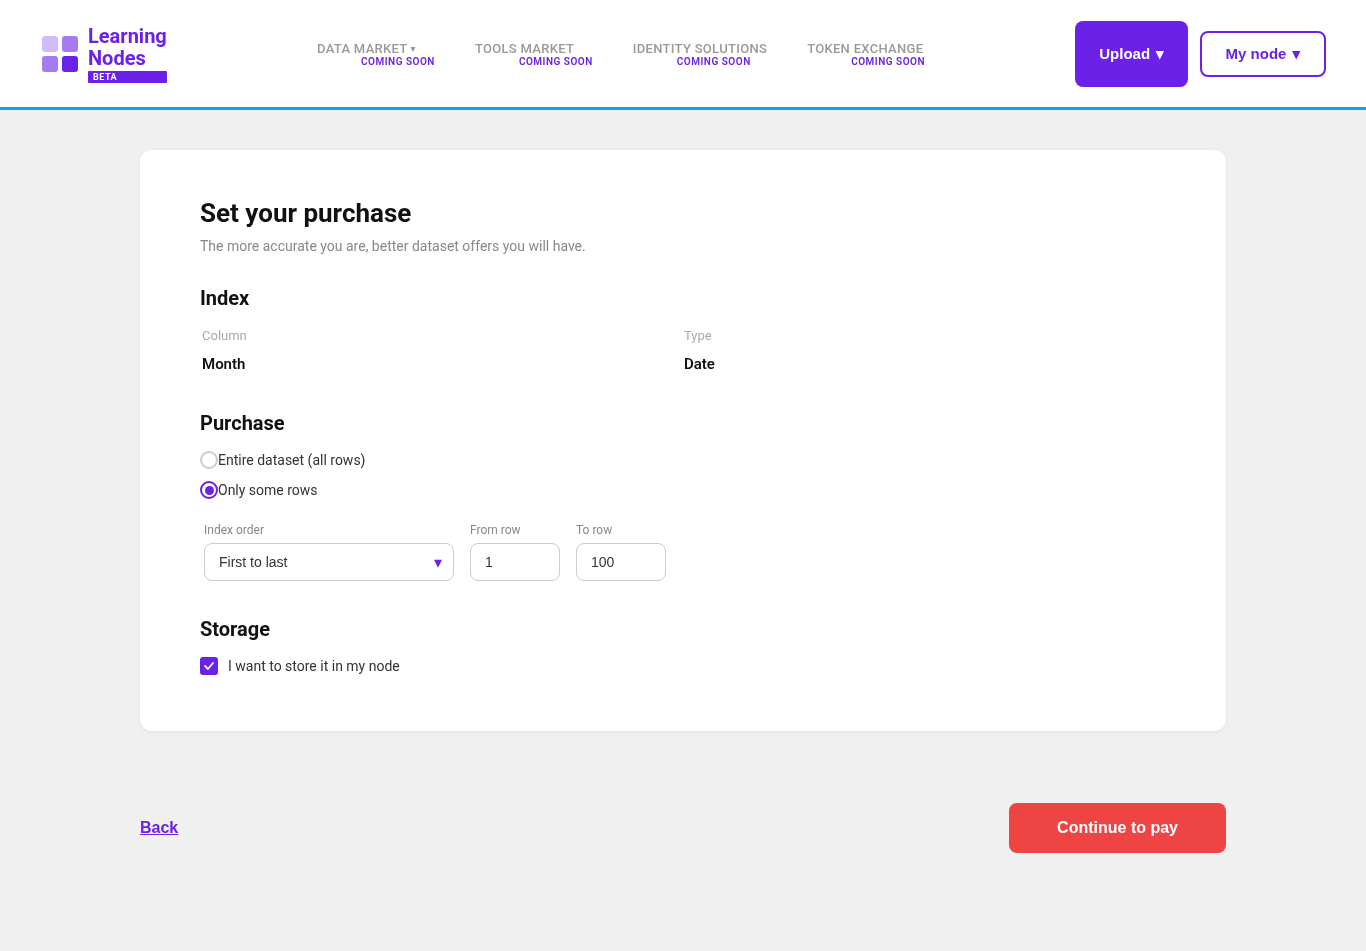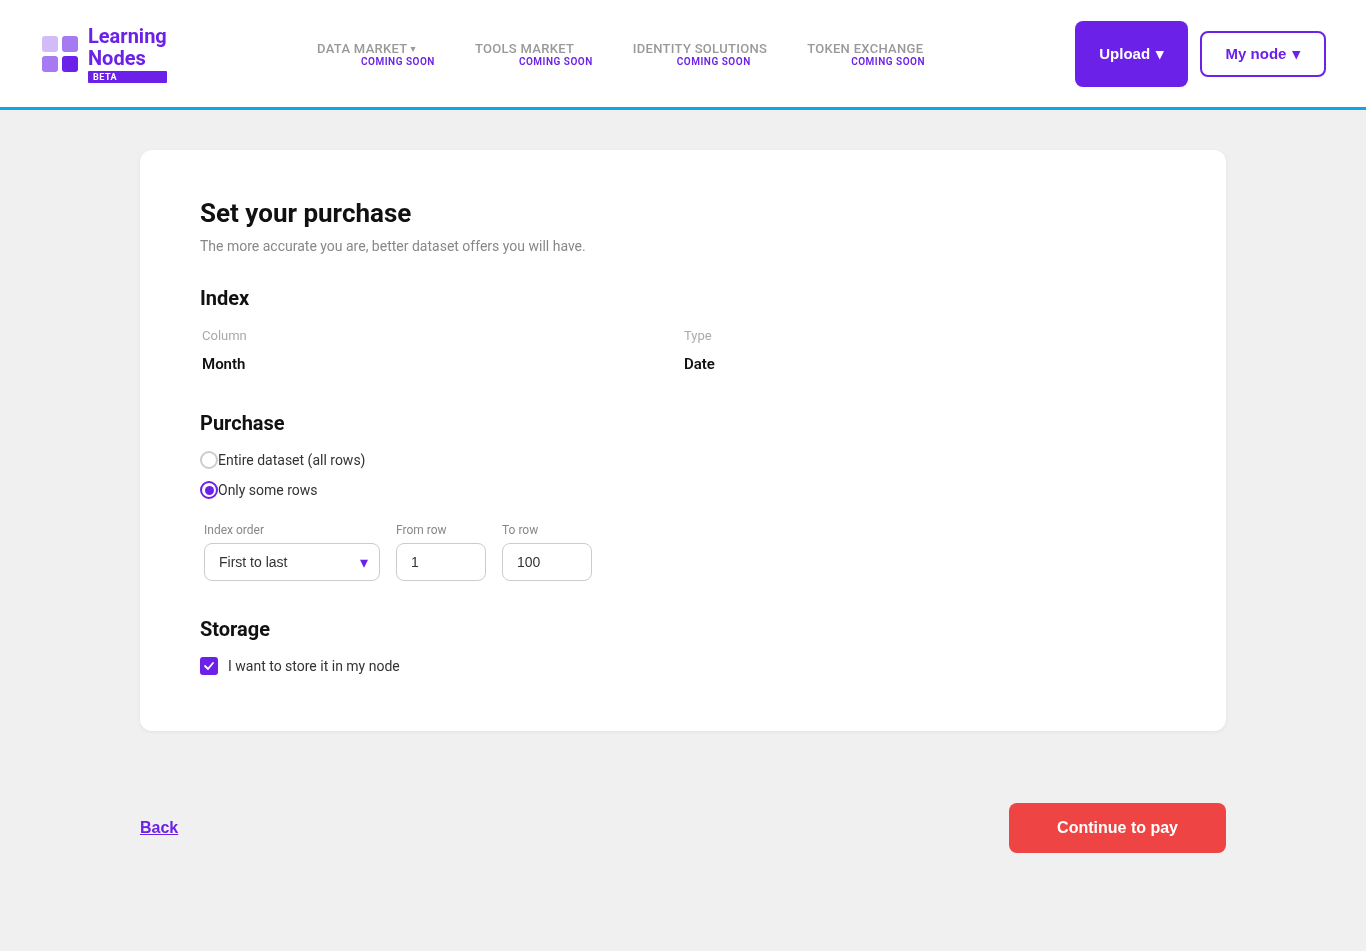--- a/index.html
+++ b/index.html
@@ -215,21 +215,21 @@
       display: flex;
       flex-direction: column;
       gap: 6px;
     }
     .input-label {
       font-size: 12px;
       color: #888;
     }
     .select-wrapper {
       position: relative;
-      width: 176px;
+      width: 250px;
     }
     .select-wrapper select {
       appearance: none;
       width: 100%;
       padding: 10px 36px 10px 14px;
       border: 1.5px solid #ccc;
       border-radius: 8px;
       font-size: 14px;
       color: #333;
       background: #fff;

